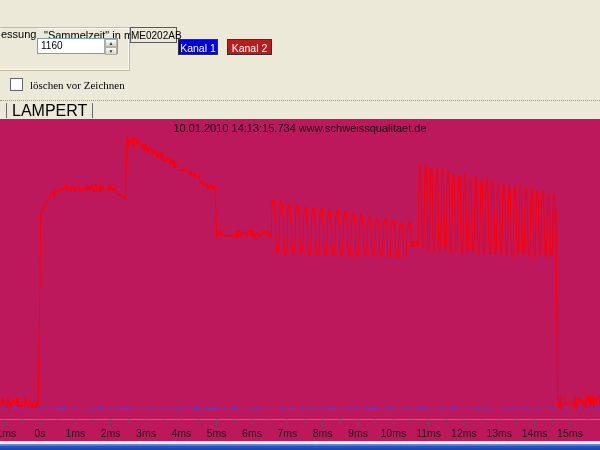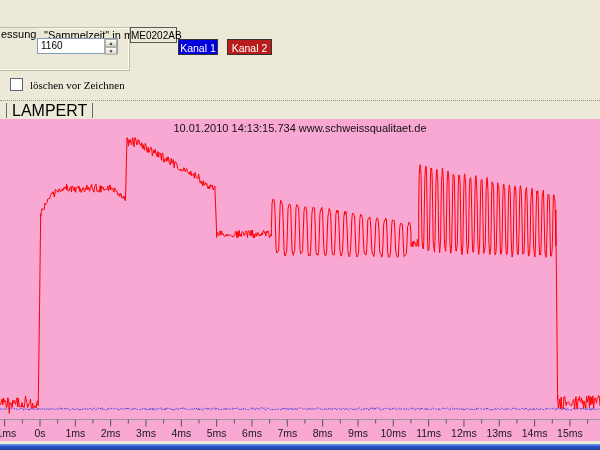--- a/index.html
+++ b/index.html
@@ -29,21 +29,21 @@
   .k1{left:178px;width:40px;}
   .k2{left:227px;width:45px;}
   .check{position:absolute;left:10px;top:53px;display:flex;align-items:center;cursor:default;}
   .cb{width:11px;height:11px;background:#fff;border:1px solid #60656a;display:inline-block;}
   .cblabel{margin-left:7px;font-family:Liberation Serif, serif;}
   
   .tabrow{position:absolute;left:0;top:100px;width:600px;height:19px;border-top:1px dotted #9a9480;box-sizing:border-box;}
   .tab{position:absolute;left:6px;top:2px;height:15px;line-height:15px;padding:0 5px;font-size:16px;
     border-left:1px solid #6a6a6a;border-right:1px solid #6a6a6a;}
   
-  .chart{position:absolute;left:0;top:119px;width:600px;height:322px;background:#f9a8d4;overflow:hidden;}
+  .chart{position:absolute;left:0;top:119px;width:600px;height:322px;background:#be185d;overflow:hidden;}
   .charttitle{position:absolute;left:0;top:3px;width:600px;text-align:center;font-size:11px;color:#111;}
   .chart svg{position:absolute;left:0;top:0;}
   
   .bottombar{position:absolute;left:0;top:444px;width:600px;height:6px;
     background:linear-gradient(180deg,#7aa0f0 0%,#2a57c8 40%,#16409f 100%);}
 </style>
 </head>
 <body>
 
 <div class="screen">

